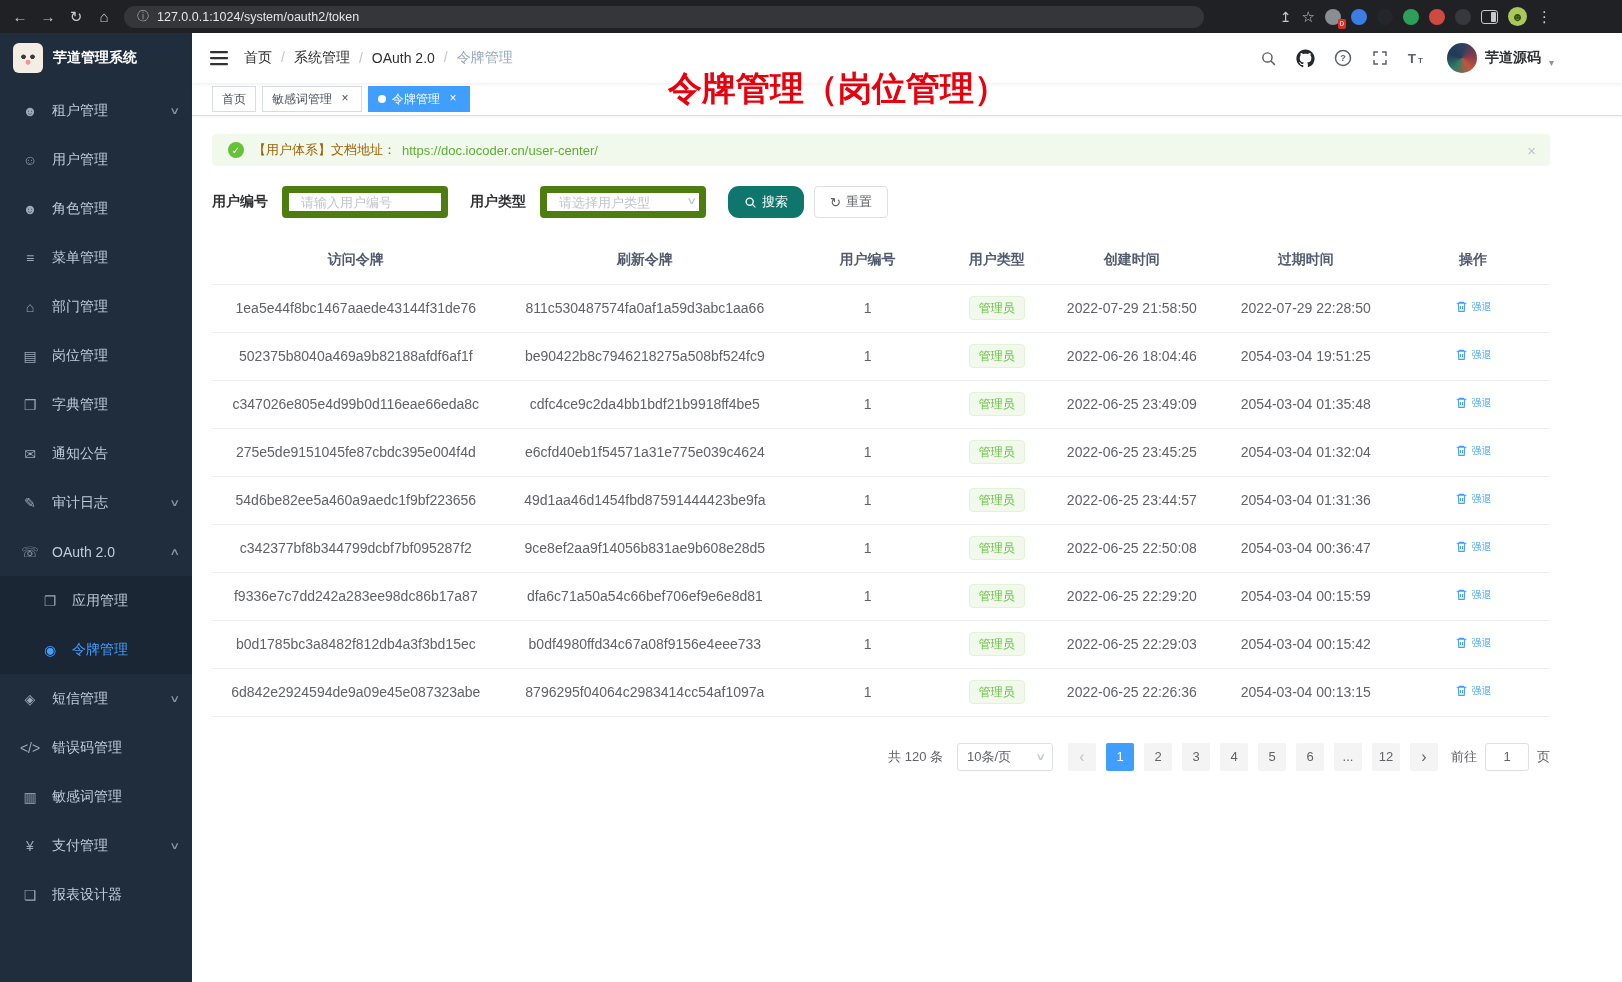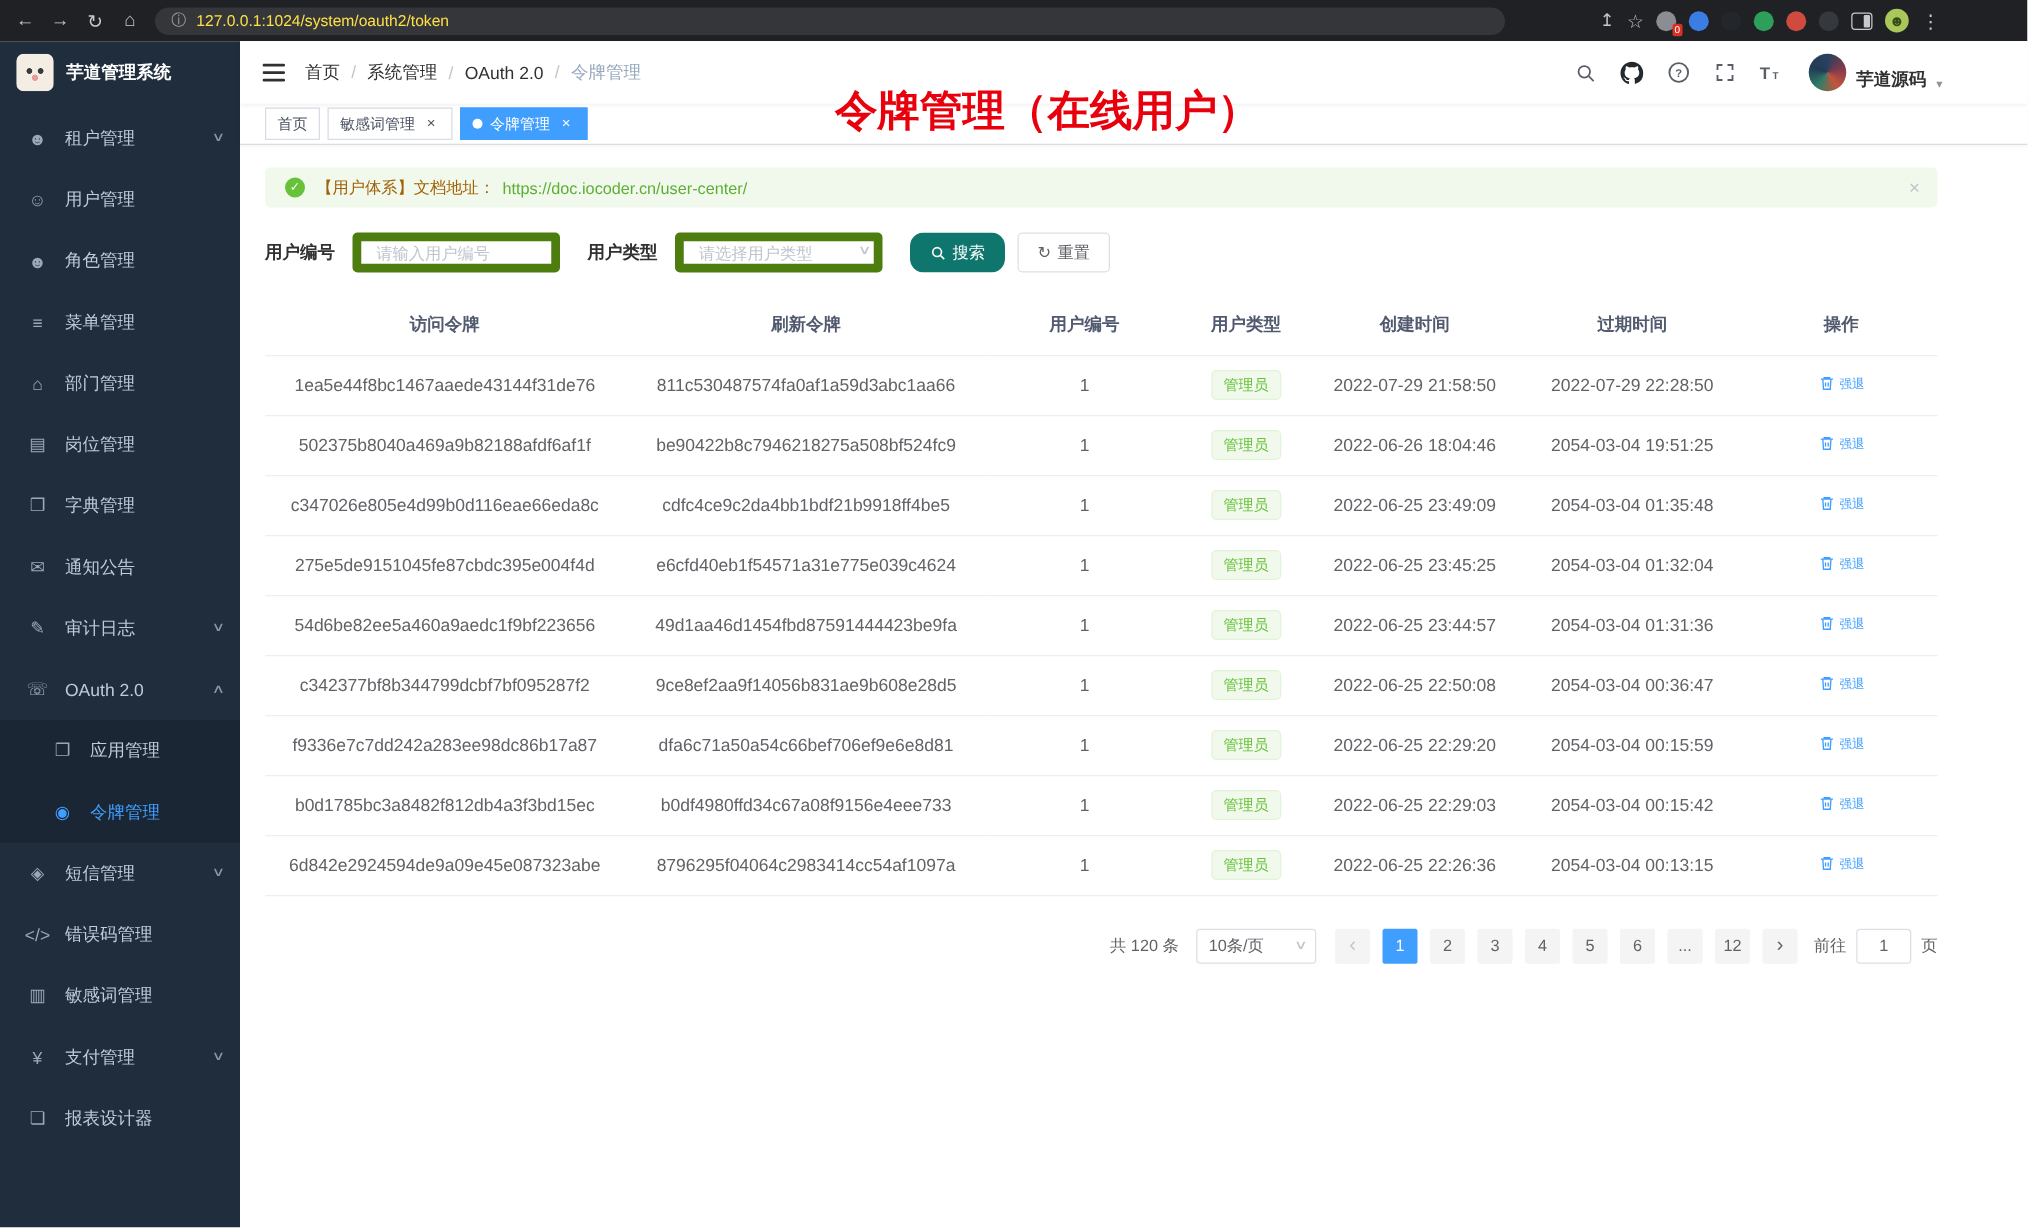--- a/index.html
+++ b/index.html
@@ -12,21 +12,21 @@
   .bnav { width:28px; height:26px; display:flex; align-items:center; justify-content:center;
           color:#c6c9ce; font-size:15px; border-radius:50%; cursor:pointer; flex-shrink:0; }
   .b-back::before { content:"←"; }
   .b-fwd::before { content:"→"; }
   .b-reload::before { content:"↻"; }
   .b-home::before { content:"⌂"; }
   .url-pill { flex:1; height:22px; margin:0 10px 0 6px; background:#35363a; border-radius:12px;
               display:flex; align-items:center; padding:0 13px; gap:8px; max-width:1080px; cursor:text; }
   .url-info { color:#9aa0a6; font-size:12px; }
   .url-info::before { content:"ⓘ"; }
-  .url-text { color:#fde047; font-size:12.5px; white-space:nowrap; }
+  .url-text { color:#e5e5e5; font-size:12.5px; white-space:nowrap; }
   .browser-right { display:flex; align-items:center; gap:10px; margin:0 62px 0 auto; }
   .bicon { color:#c6c9ce; font-size:14px; cursor:pointer; }
   .b-share::before { content:"↥"; }
   .b-star::before { content:"☆"; font-size:15px; }
   .ext-row { display:flex; align-items:center; gap:10px; }
   .ext-dot { width:16px; height:16px; border-radius:50%; position:relative; cursor:pointer; display:inline-block; }
   .ext-badge { position:absolute; bottom:-4px; right:-5px; background:#d93025; color:#fff;
                font-size:8px; line-height:10px; padding:0 2px; border-radius:2px; }
   .split-icon { width:17px; height:14px; border:1.5px solid #c6c9ce; border-radius:3px; position:relative; cursor:pointer; }
   .split-icon::after { content:""; position:absolute; top:1px; bottom:1px; right:1px; width:5px; background:#c6c9ce; border-radius:1px; }
@@ -64,21 +64,21 @@
   
   .navbar { height:50px; display:flex; align-items:center; padding:0 68px 0 12px; background:#fff;
             box-shadow:0 1px 4px rgba(0,21,41,.08); position:relative; z-index:5; }
   .hamburger { padding:4px 10px 0 6px; cursor:pointer; }
   .breadcrumb { display:flex; align-items:center; font-size:14px; margin-left:6px; }
   .crumb { color:#303133; cursor:pointer; white-space:nowrap; }
   .crumb:last-child { color:#97a8be; cursor:default; }
   .crumb + .crumb::before { content:"/"; color:#c0c4cc; margin:0 9px; font-weight:400; }
   .nav-right { margin-left:auto; display:flex; align-items:center; gap:7px; }
   .nav-icon { width:30px; height:30px; display:flex; align-items:center; justify-content:center; cursor:pointer; }
-  .user-chip { display:flex; align-items:flex-end; gap:8px; margin-left:8px; cursor:pointer; }
+  .user-chip { display:flex; align-items:center; gap:8px; margin-left:8px; cursor:pointer; }
   .user-avatar { width:30px; height:30px; border-radius:50%;
     background:conic-gradient(#27415f, #7e3a4e, #c4553b, #2f7d66, #233a55, #27415f); }
   .user-name { font-size:14px; color:#303133; font-weight:700; white-space:nowrap; }
   .user-caret { color:#909399; font-size:10px; margin-top:8px; }
   .user-caret::before { content:"▾"; }
 
   
   .tags-view { height:33px; display:flex; align-items:center; padding:0 20px; background:#fff;
                border-bottom:1px solid #d8dce5; box-shadow:0 1px 3px 0 rgba(0,0,0,.05); }
   .tag-item { display:inline-flex; align-items:center; height:26px; padding:0 9px;
@@ -623,13 +623,13 @@
           <span>前往</span>
           <input class="goto-input" value="1" style="">
           <span>页</span>
         </span>
       </div>
 
     </div>
   </div>
 </div>
 
-<div class="annotation">令牌管理（在线用户）</div>
+<div class="annotation">令牌管理（岗位管理）</div>
 
 </body></html>

